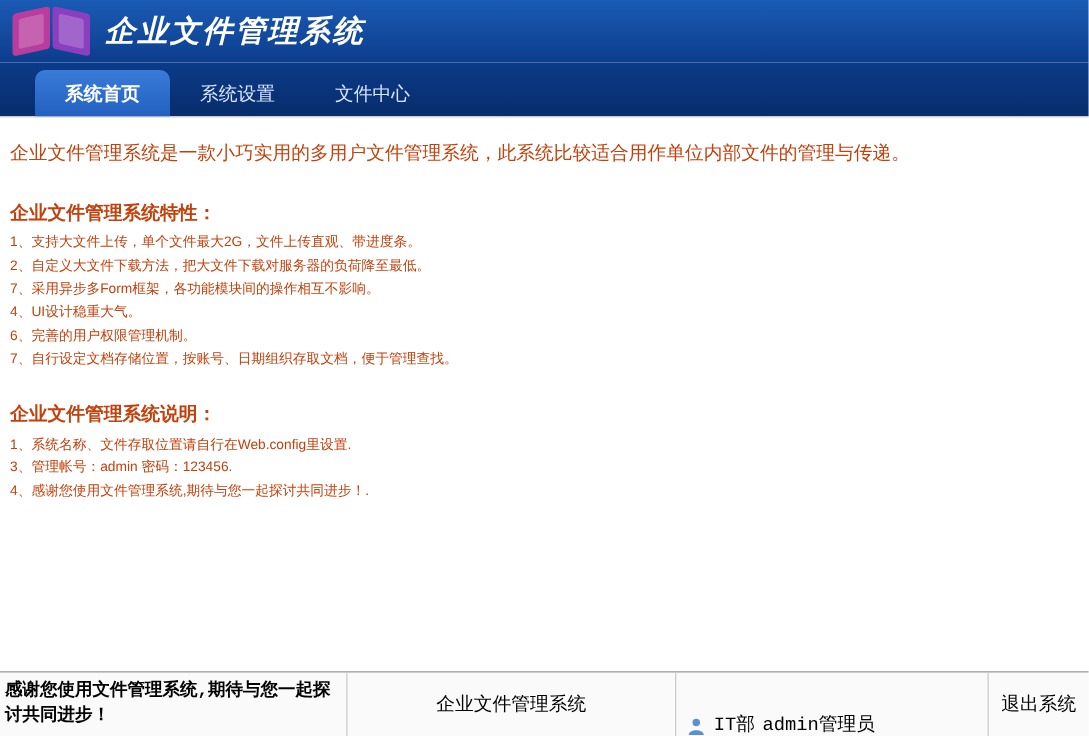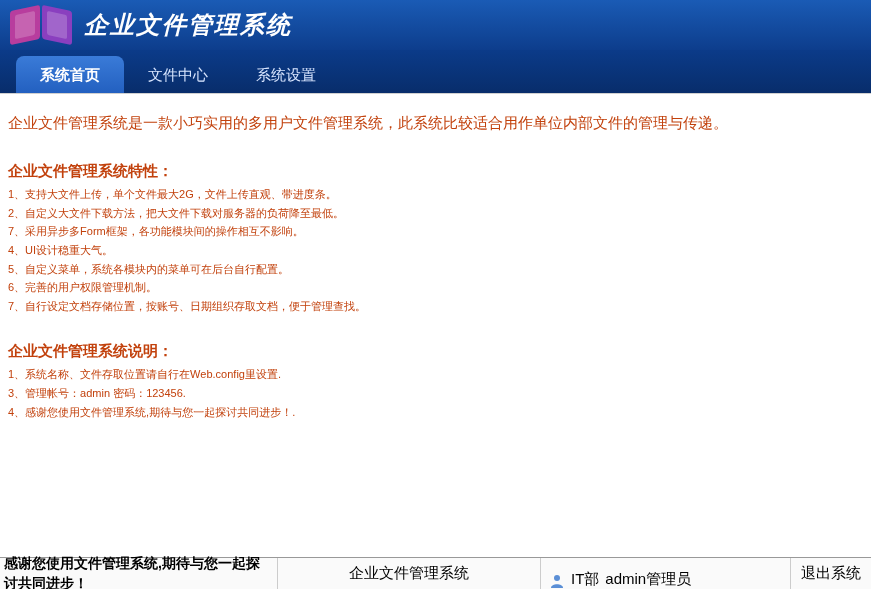--- a/index.html
+++ b/index.html
@@ -56,21 +56,21 @@
       font-size: 24px;
       font-weight: bold;
       font-style: italic;
       letter-spacing: 2px;
     }
     .nav-bar {
       background: linear-gradient(to bottom, #0b3b89 0%, #082d6b 100%);
       height: 44px;
       display: flex;
       align-items: flex-end;
-      padding-left: 16px;
+      padding-left: 28px;
       border-bottom: 1px solid #d0d0d0;
     }
     .nav-tab {
       color: #d9e6ff;
       padding: 10px 24px 8px;
       cursor: pointer;
       font-size: 15px;
       position: relative;
     }
     .nav-tab.active {
@@ -98,25 +98,26 @@
       margin-bottom: 2px;
     }
     .list-item {
       font-size: 11px;
     }
     .footer {
       position: absolute;
       bottom: 0;
       left: 0;
       right: 0;
-      height: 32px;
+      height: 52px;
       border-top: 1px solid #999;
       display: flex;
       align-items: stretch;
       background: #fafafa;
+      font-family: Liberation Mono, monospace;
     }
     .footer-message {
       width: 278px;
       padding: 2px 4px;
       font-size: 14px;
       font-weight: bold;
       display: flex;
       align-items: center;
       border-right: 1px solid #ccc;
       line-height: 1.4;
@@ -163,33 +164,32 @@
       <div class="logo-cube logo-cube-right">
           <div class="logo-cube-inner"></div>
         </div>
     </div>
     <div class="app-title">企业文件管理系统</div>
   </div>
 </div>
 
 <div class="nav-bar">
   <div class="nav-tab active">系统首页</div>
+  <div class="nav-tab">系统设置</div>
   <div class="nav-tab">文件中心</div>
-  <div class="nav-tab">系统设置</div>
 </div>
 
 <div class="content">
   <div class="intro-text">企业文件管理系统是一款小巧实用的多用户文件管理系统，此系统比较适合用作单位内部文件的管理与传递。</div>
 
   <div class="section-title">企业文件管理系统特性：</div>
   <div class="list-item">1、支持大文件上传，单个文件最大2G，文件上传直观、带进度条。</div>
   <div class="list-item">2、自定义大文件下载方法，把大文件下载对服务器的负荷降至最低。</div>
   <div class="list-item">7、采用异步多Form框架，各功能模块间的操作相互不影响。</div>
   <div class="list-item">4、UI设计稳重大气。</div>
-  <div class="list-item">5、自定义菜单，系统各模块内的菜单可在后台自行配置。</div>
   <div class="list-item">6、完善的用户权限管理机制。</div>
   <div class="list-item">7、自行设定文档存储位置，按账号、日期组织存取文档，便于管理查找。</div>
 
   <div class="section-title">企业文件管理系统说明：</div>
   <div class="list-item">1、系统名称、文件存取位置请自行在Web.config里设置.</div>
   <div class="list-item">3、管理帐号：admin 密码：123456.</div>
   <div class="list-item">4、感谢您使用文件管理系统,期待与您一起探讨共同进步！.</div>
 </div>
 
 <div class="footer">

